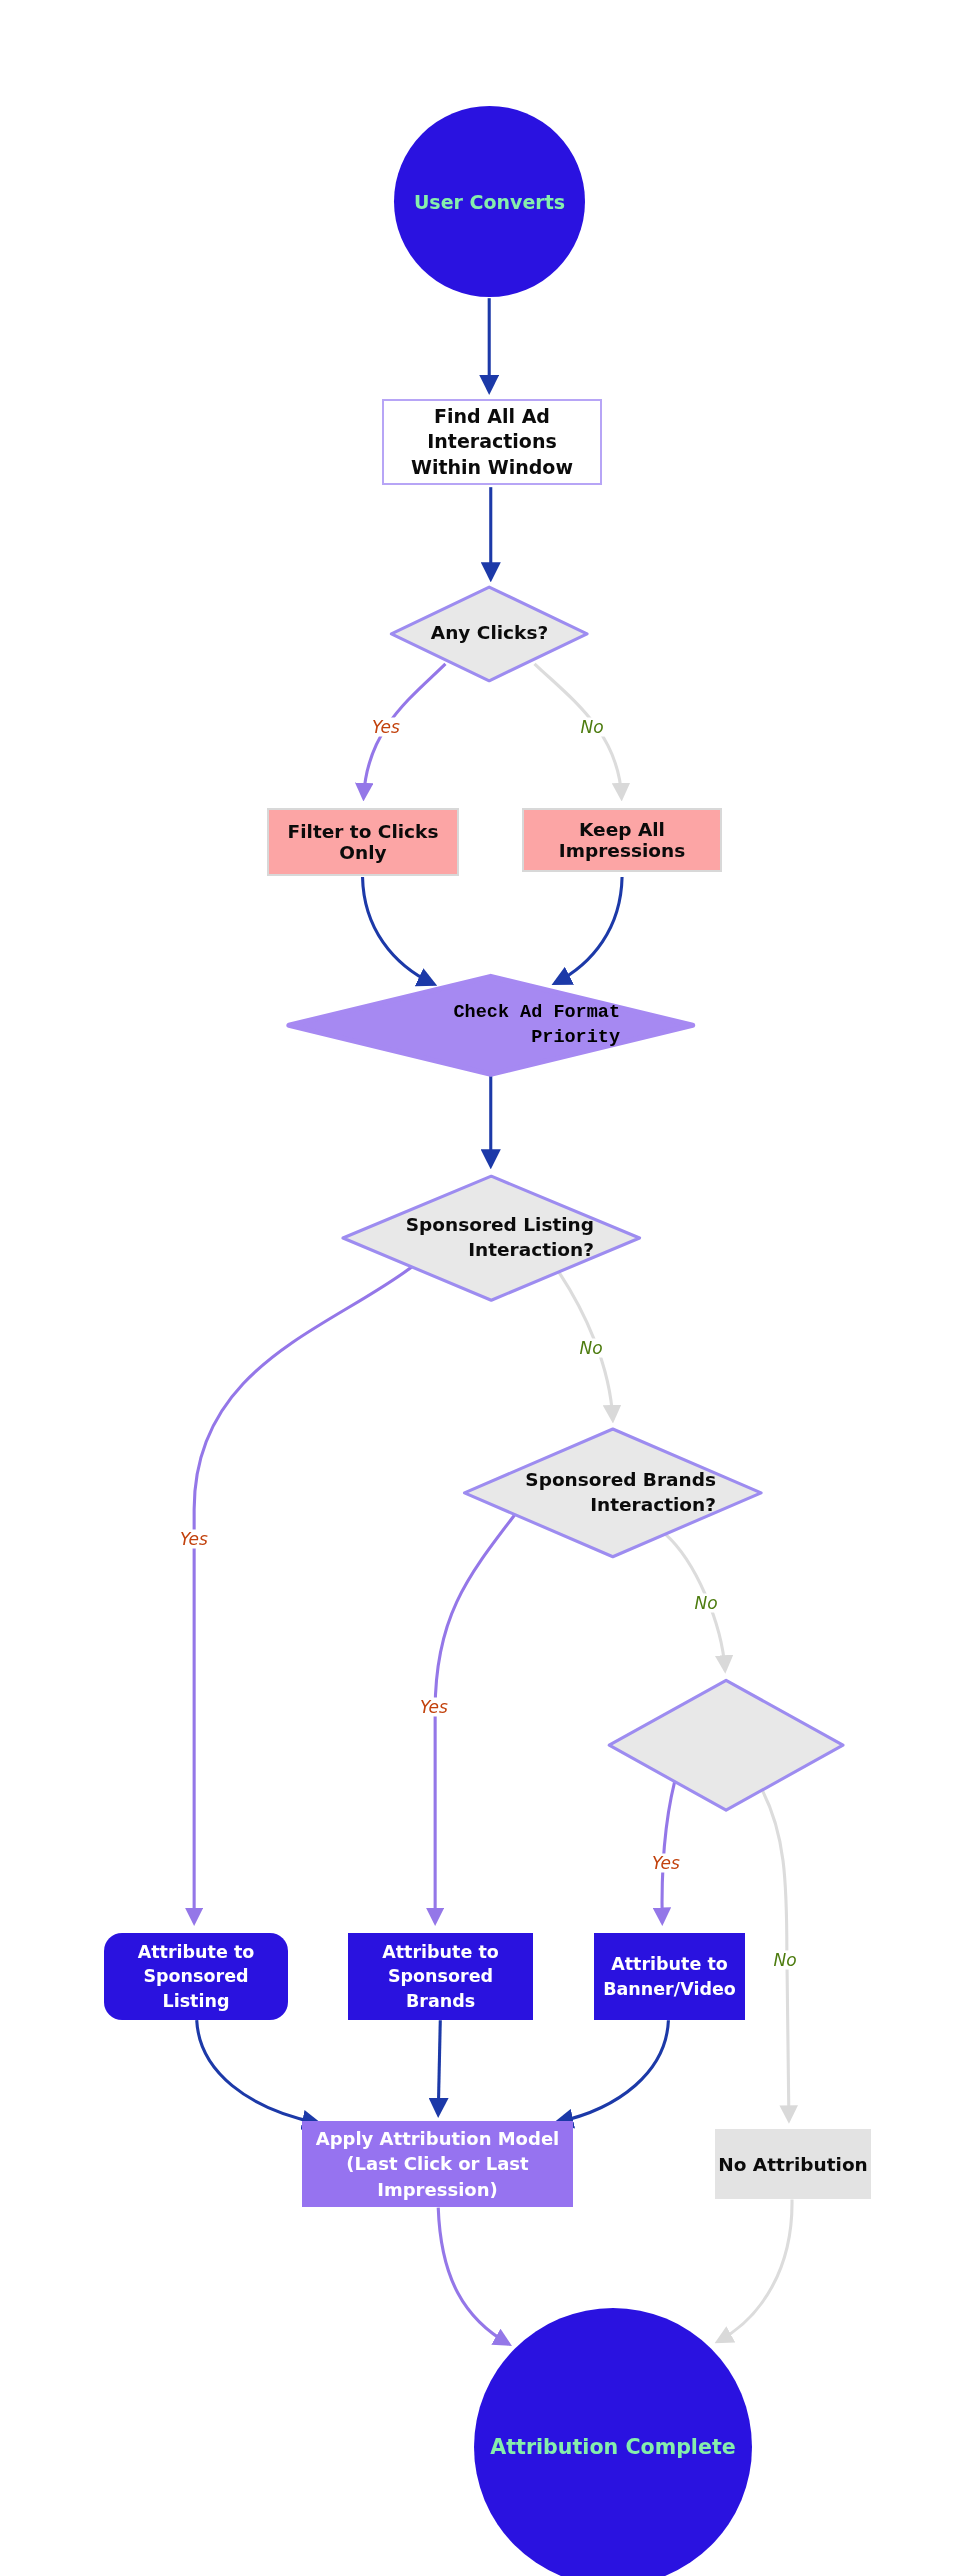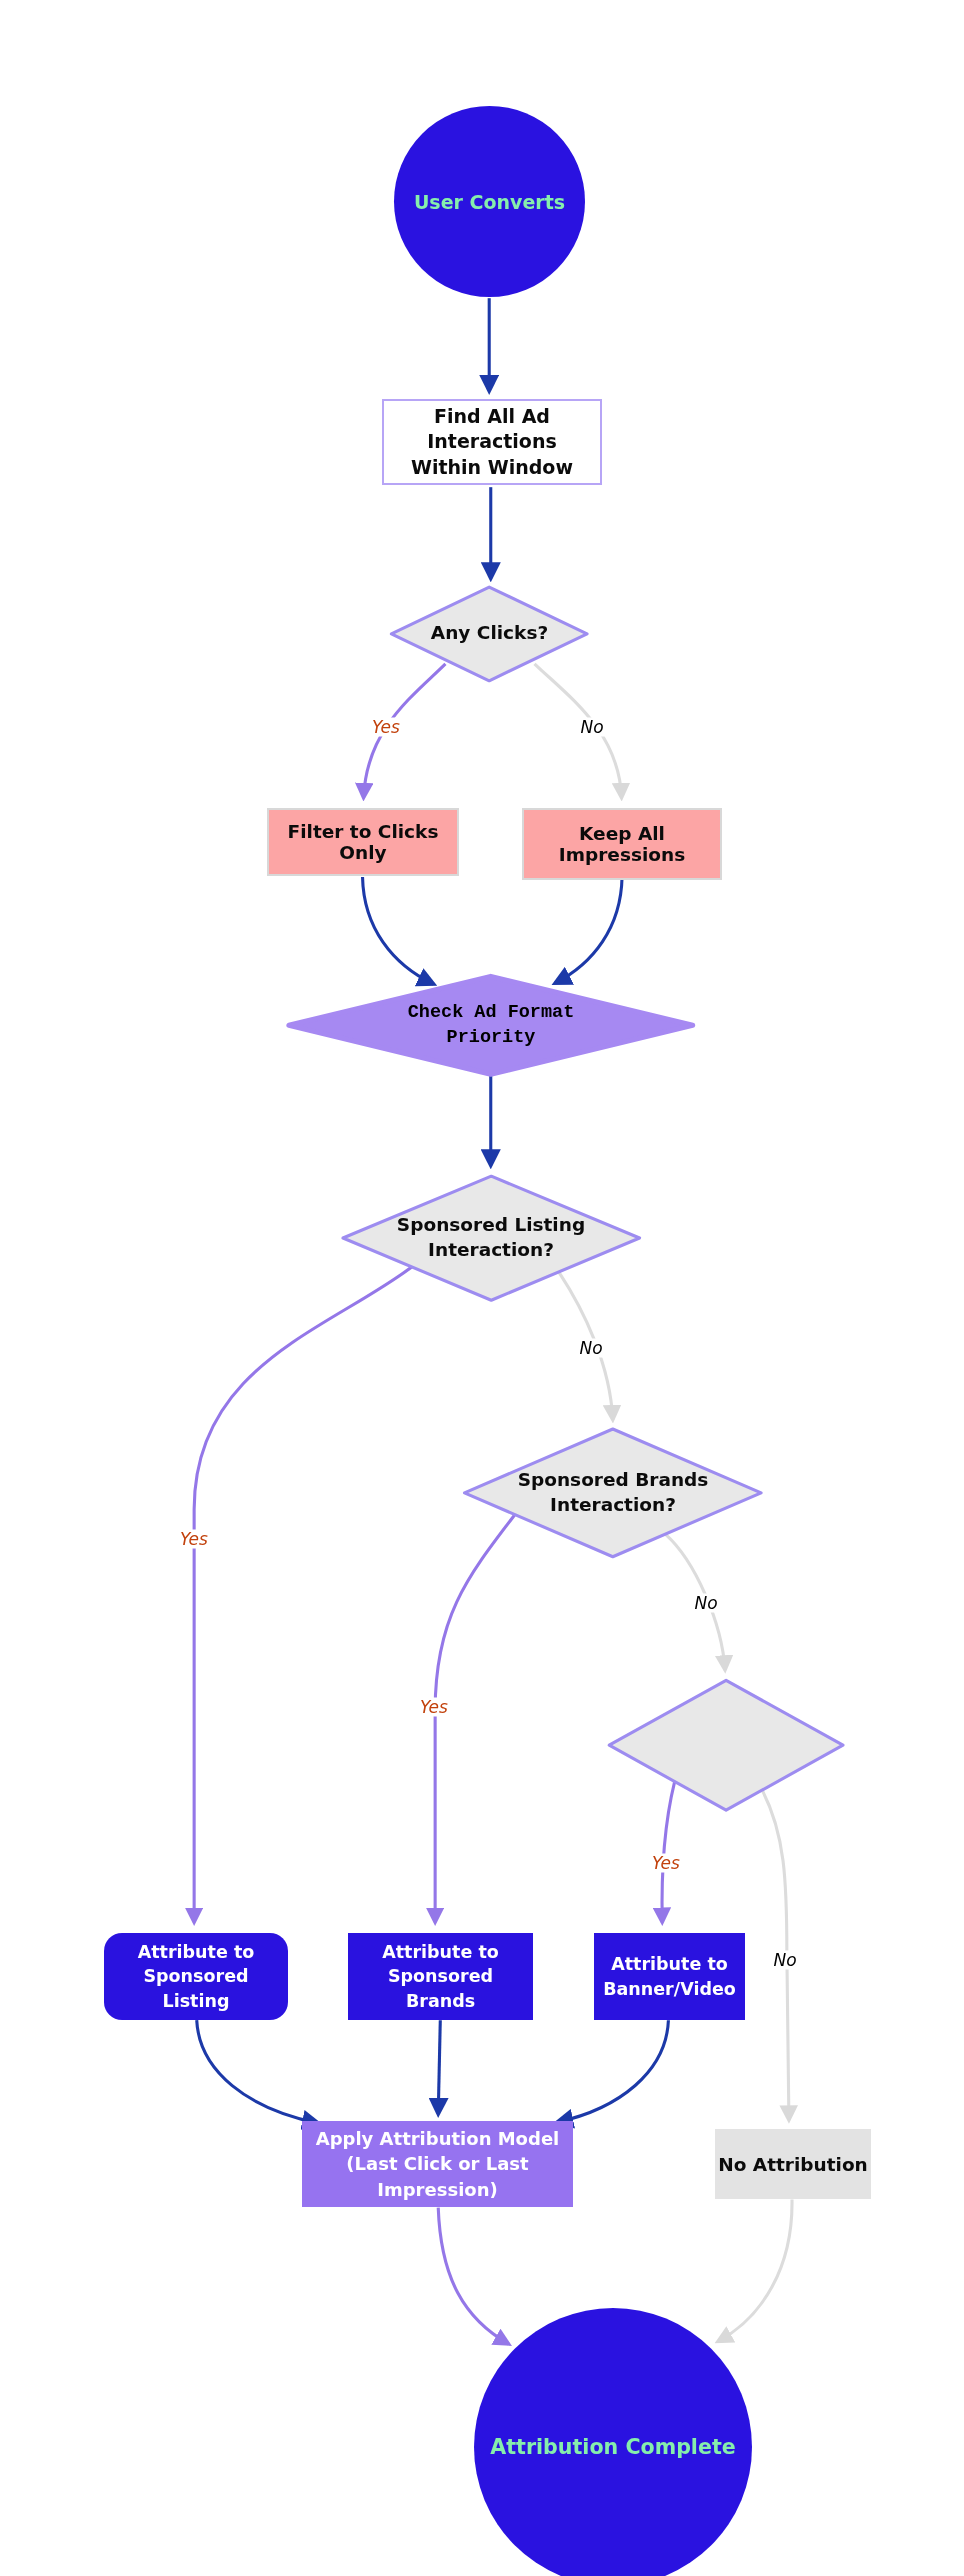--- a/index.html
+++ b/index.html
@@ -9,26 +9,26 @@
   #wires{position:absolute;left:0;top:0;z-index:1;}
   .node{position:absolute;z-index:3;display:flex;align-items:center;justify-content:center;
         text-align:center;font-weight:bold;box-sizing:border-box;}
   .circle{border-radius:50%;background:#2a12e0;color:#86efac;font-size:19px;}
   .rect-outline-purple{background:#ffffff;border:2.6px solid #b7a5f6;color:#0b0b0b;font-size:19px;line-height:1.35;padding:0 15.5px;}
   .rect-outline-gray{background:#fca5a5;border:2.1px solid #d8d8d8;color:#0b0b0b;font-size:18.5px;}
   .rect-blue{background:#2a12df;color:#ffffff;font-size:17.5px;line-height:1.4;padding:0 7.2px;}
   .rect-purple{background:#9673f0;color:#ffffff;font-size:18px;line-height:1.4;}
   .rect-gray{background:#e3e3e3;color:#0b0b0b;font-size:18.5px;}
   .dtext{position:absolute;z-index:3;display:flex;align-items:center;justify-content:center;
-         text-align:center;font-weight:bold;color:#0b0b0b;font-size:18.5px;line-height:1.35;}
+         text-align:right;font-weight:bold;color:#0b0b0b;font-size:18.5px;line-height:1.35;}
   .dtext.white{color:#000000;font-family:Liberation Mono, monospace;}
   .edge-label{position:absolute;z-index:4;transform:translate(-50%,-50%);
               font-style:italic;font-size:17px;background:#ffffff;padding:1px 4.1px;line-height:1;}
   .edge-label.yes{color:#c2410c;}
-  .edge-label.no{color:#000000;}
+  .edge-label.no{color:#4d7c0f;}
 </style>
 </head>
 <body>
 
 <div id="canvas">
 
   <svg id="wires" width="964" height="2684" viewBox="0 0 1872 5210">
     <defs>
       <marker id="ah-navy" viewBox="0 0 10 10" refX="8" refY="5" markerWidth="6.5" markerHeight="6.5" orient="auto-start-reverse">
         <path d="M0,0 L10,5 L0,10 z" fill="#1c39a8"></path>
@@ -74,21 +74,21 @@
   </div>
 
   <div class="node rect-outline-purple" style="left:382px;top:399px;width:220px;height:86px;">
     <span>Find All Ad Interactions Within Window</span>
   </div>
 
   <div class="node rect-outline-gray" style="left:267px;top:808px;width:192px;height:68px;">
     <span>Filter to Clicks Only</span>
   </div>
 
-  <div class="node rect-outline-gray" style="left:522px;top:808px;width:200px;height:72px;">
+  <div class="node rect-outline-gray" style="left:522px;top:808px;width:200px;height:64px;">
     <span>Keep All Impressions</span>
   </div>
 
   <div class="node rect-blue" style="left:104px;top:1933px;width:184px;height:87px;border-radius:18px;">
     <span>Attribute to Sponsored Listing</span>
   </div>
 
   <div class="node rect-blue" style="left:348px;top:1933px;width:185px;height:87px;">
     <span>Attribute to Sponsored Brands</span>
   </div>

